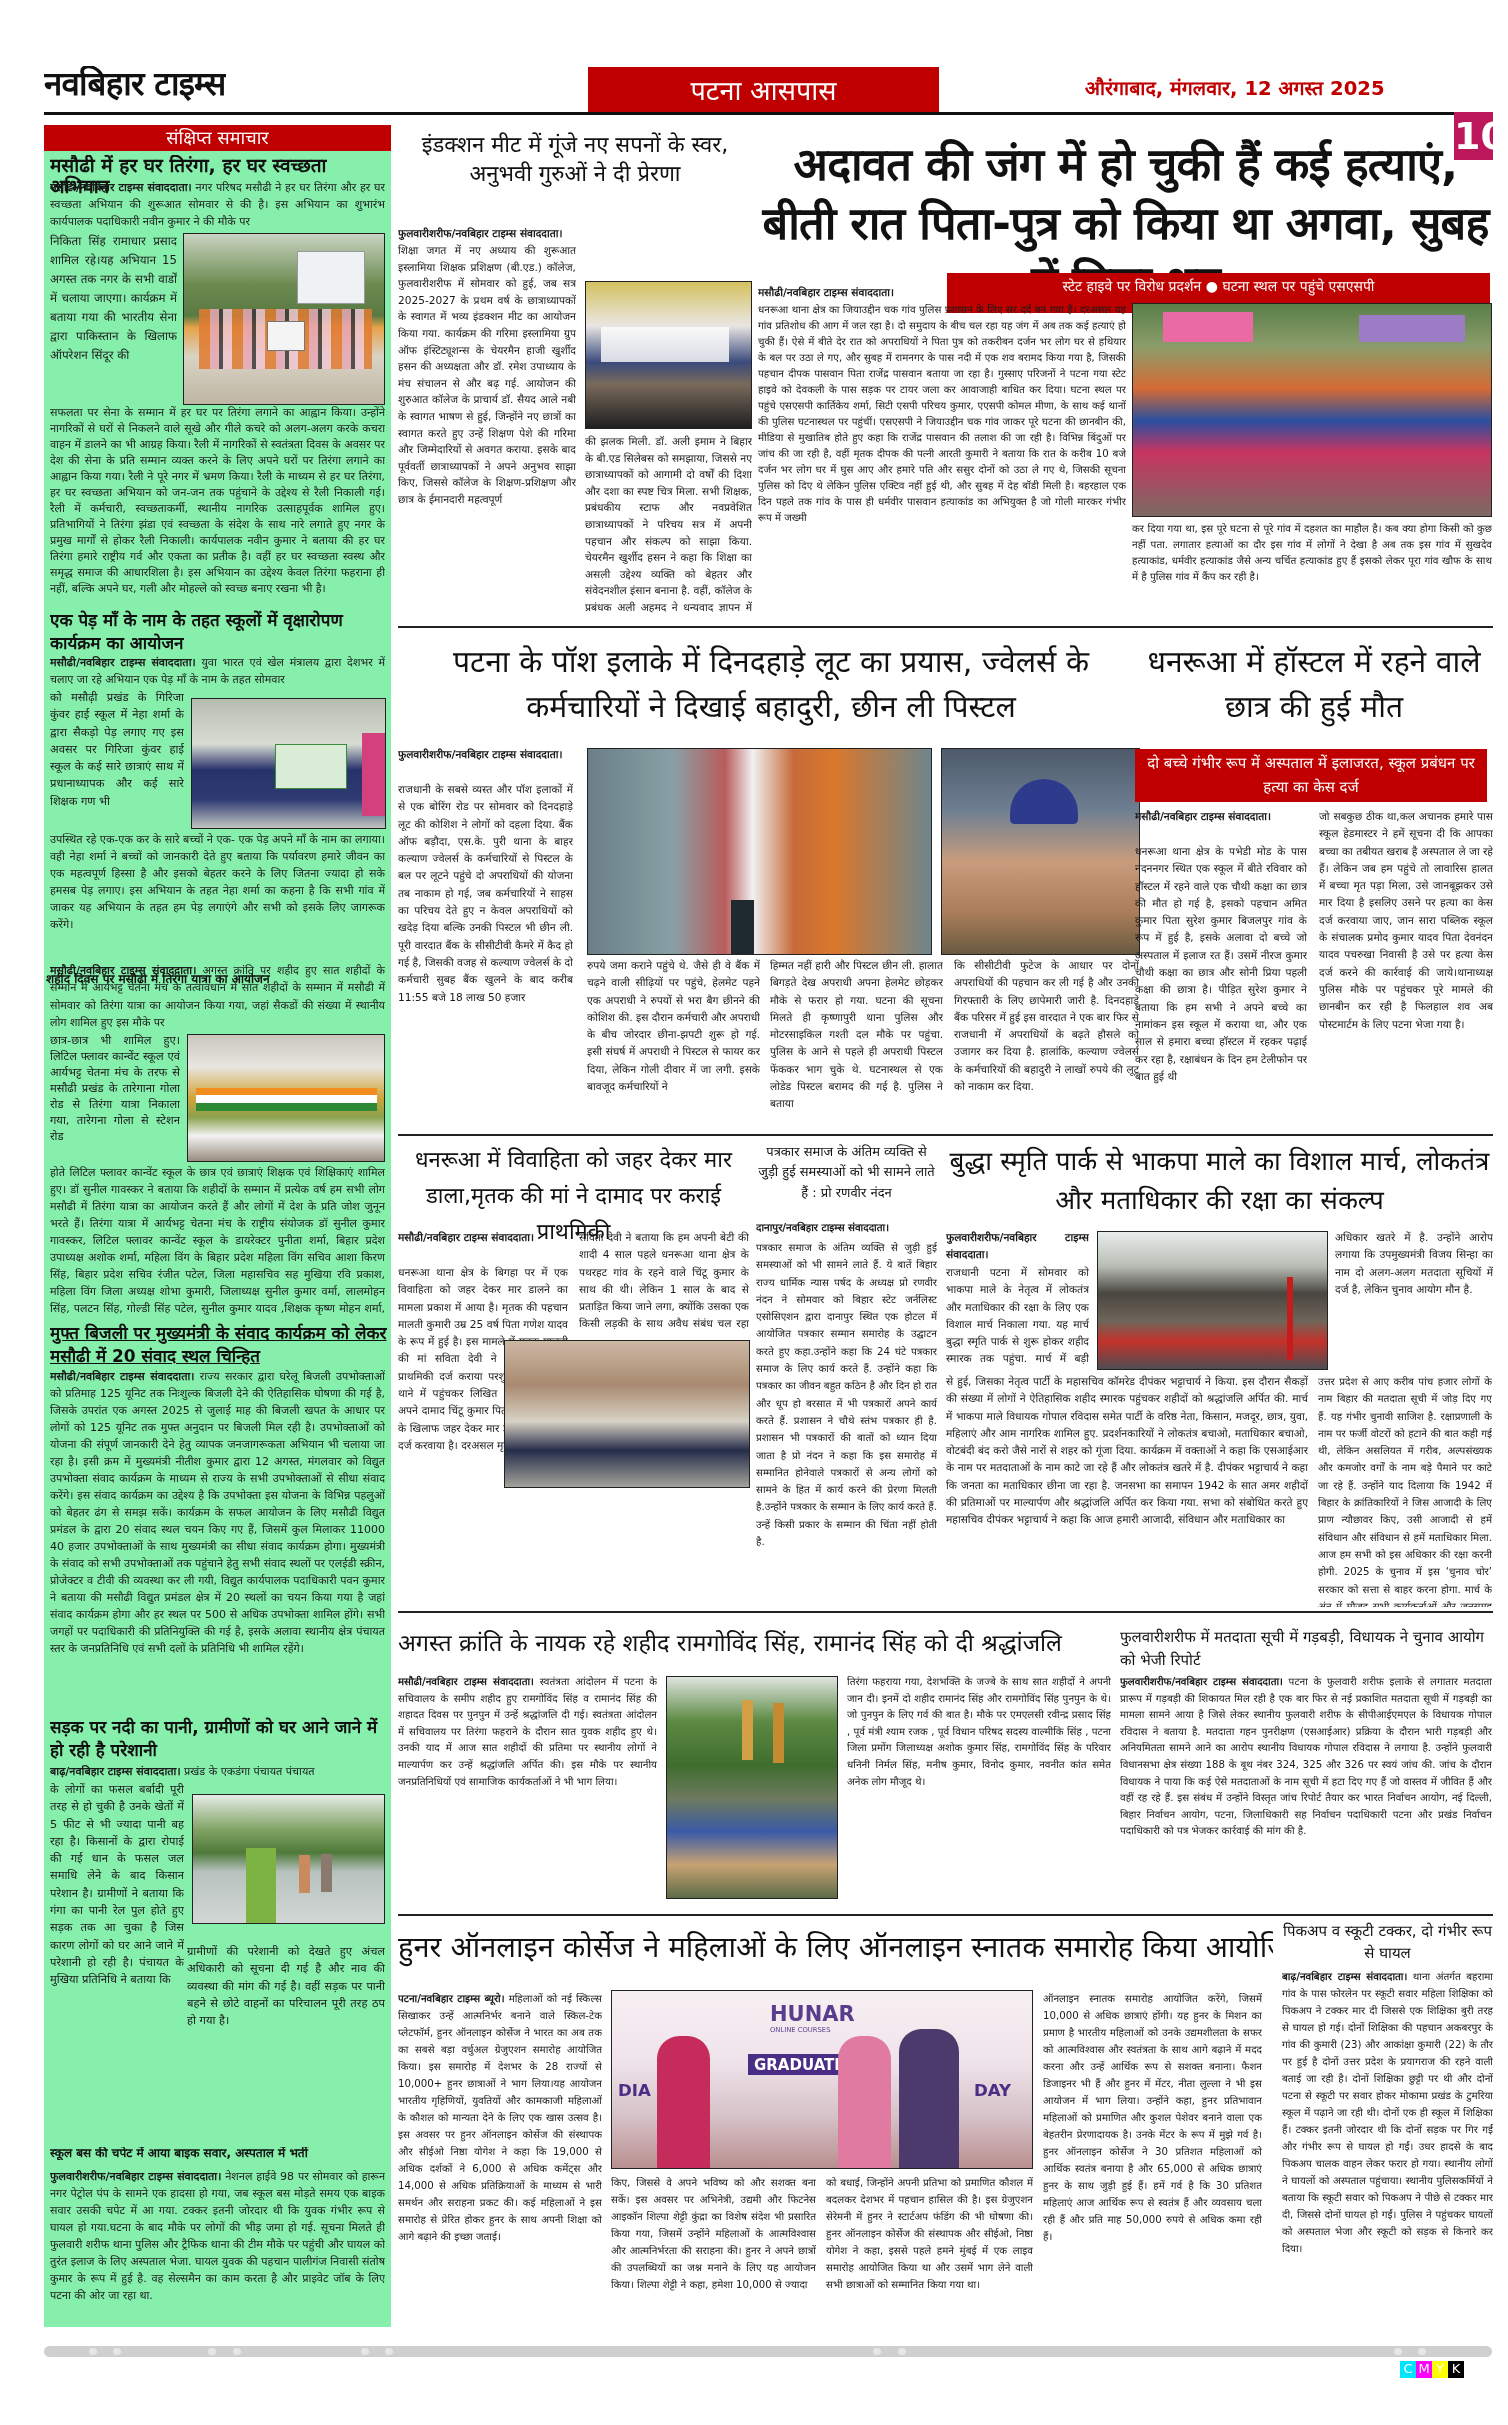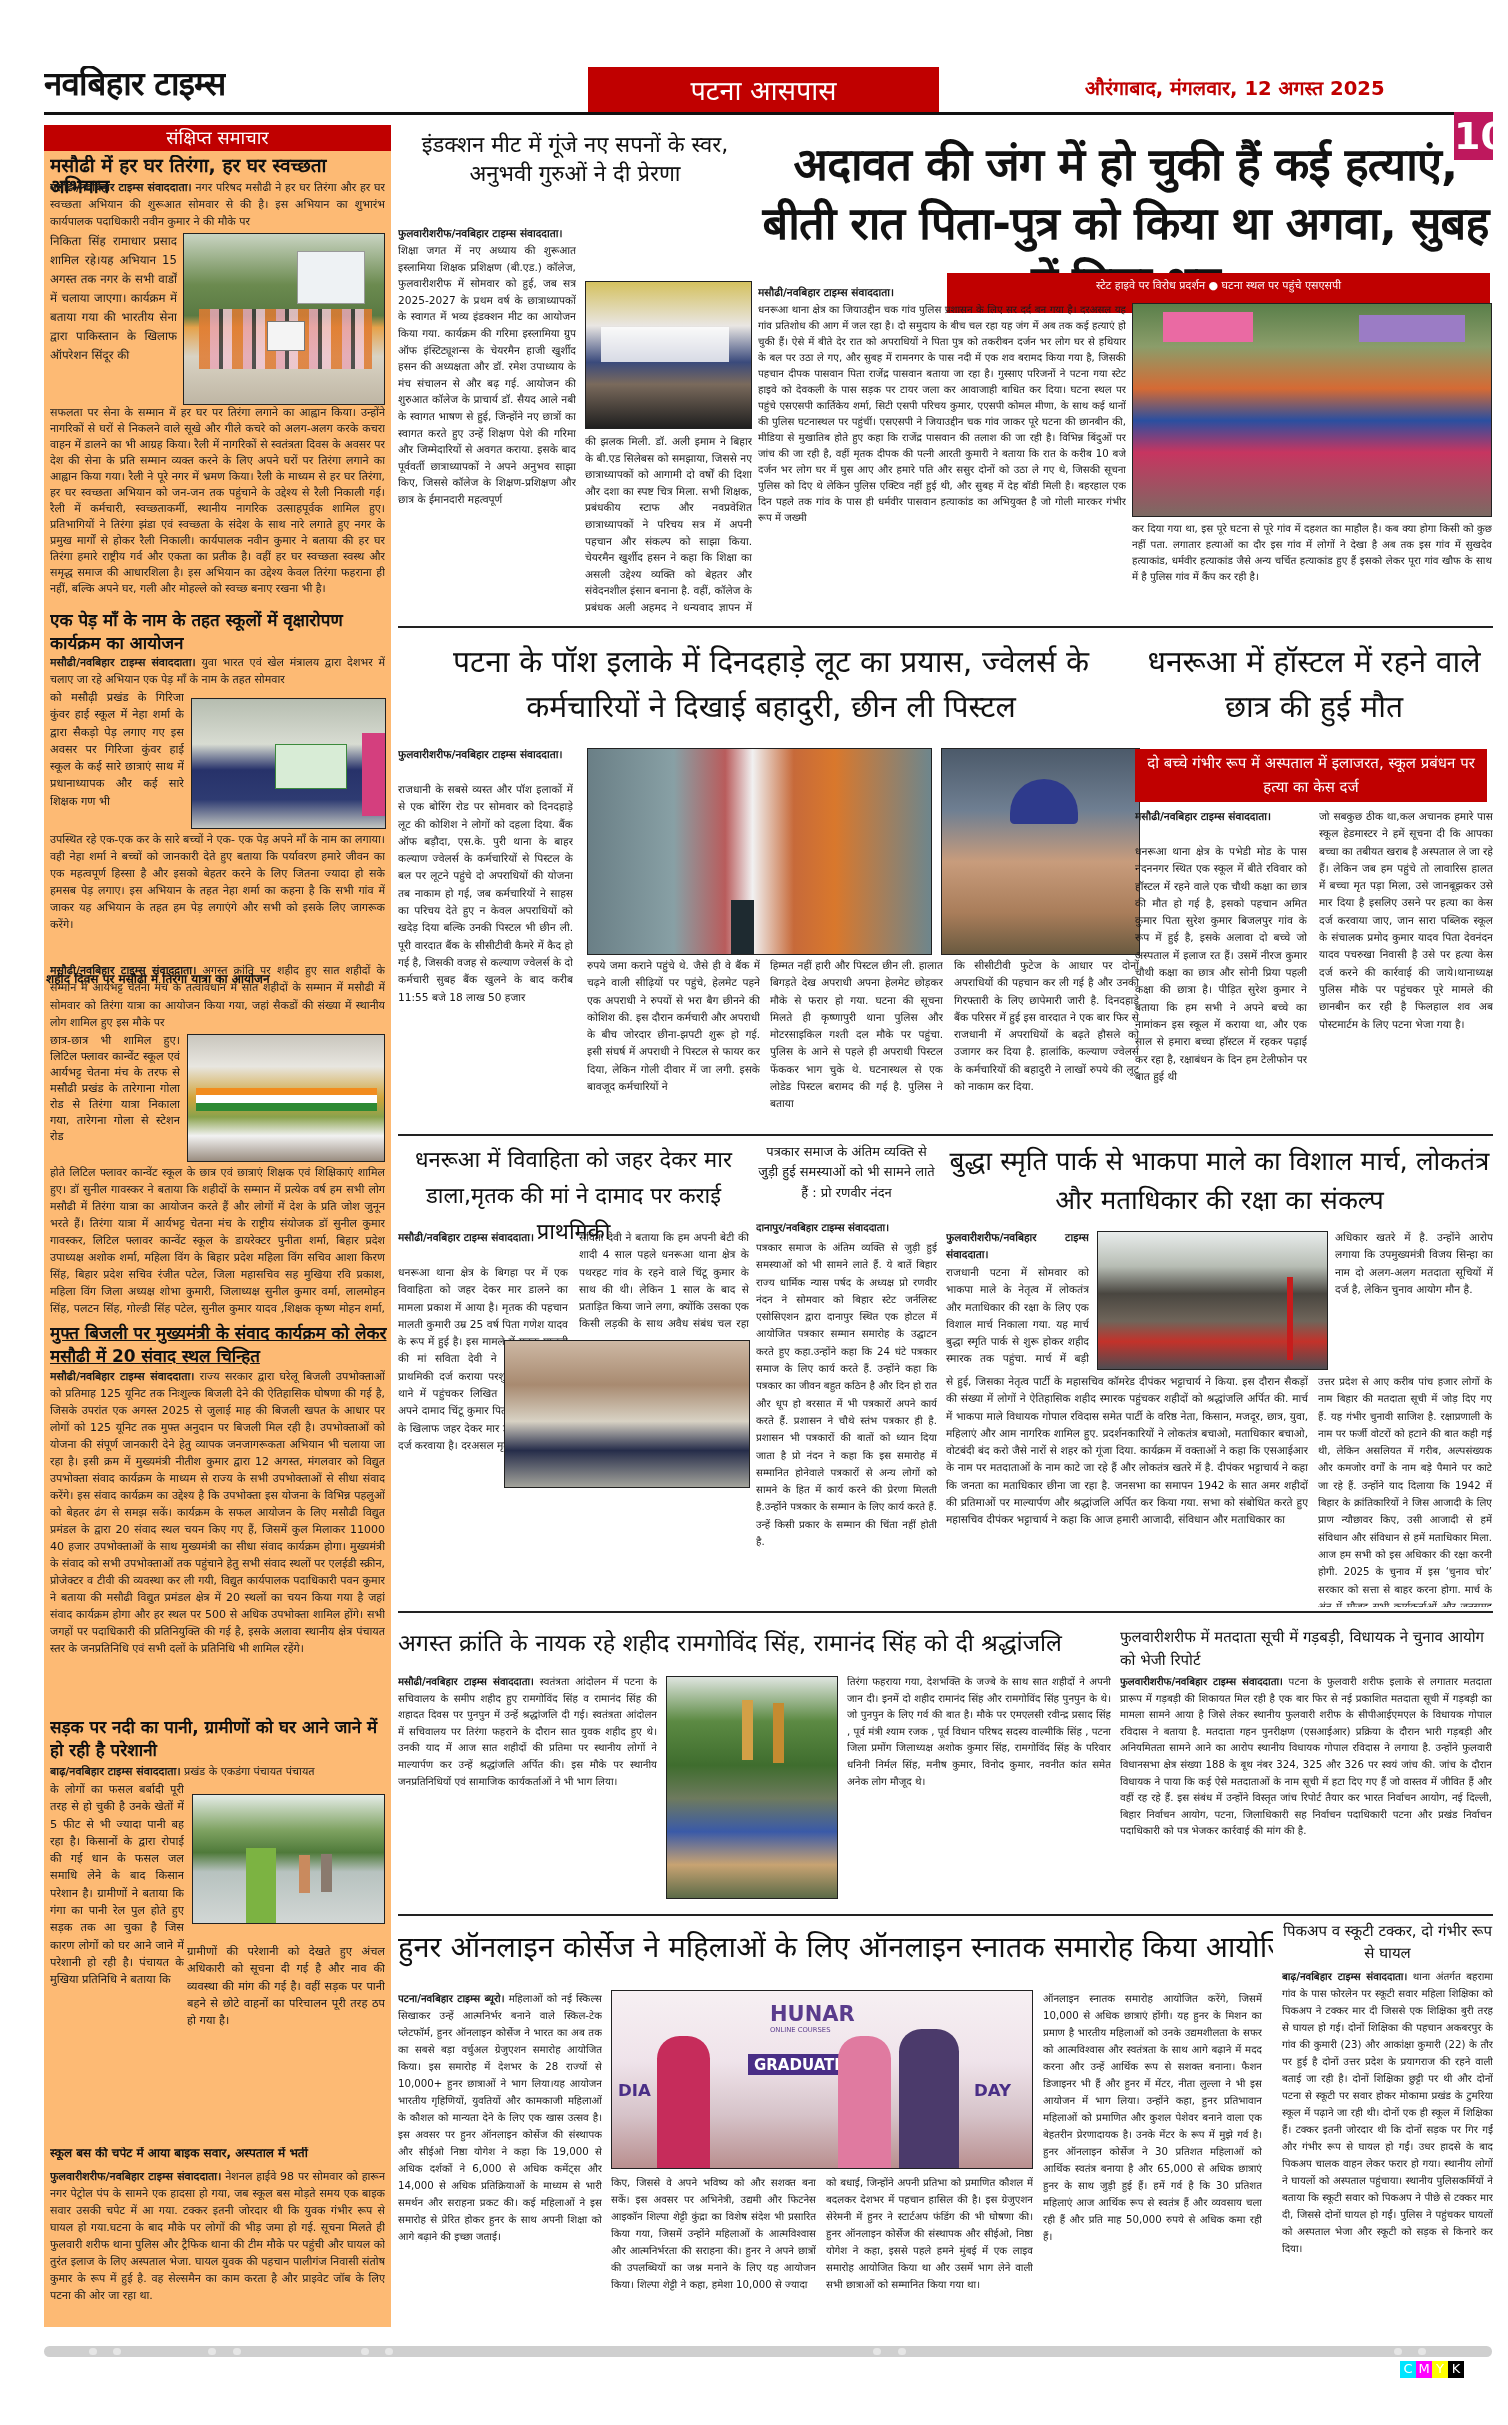--- a/index.html
+++ b/index.html
@@ -5,21 +5,21 @@
   * { box-sizing: border-box; margin: 0; padding: 0; }
   html, body { width: 1508px; height: 2426px; background: #ffffff; overflow: hidden; }
   body { position: relative; font-family: "DejaVu Sans", "Liberation Sans", sans-serif; color: #111; }
   .abs { position: absolute; }
   .txt { font-family: "DejaVu Sans", sans-serif; font-size: 11.3px; line-height: 17.3px; text-align: justify; color: #1a1a1a; overflow: hidden; }
   .txt b { font-weight: bold; }
   .hl { font-family: "DejaVu Sans", sans-serif; font-weight: bold; color: #111; line-height: 1.12; overflow: hidden; }
   .hl-light { font-family: "DejaVu Sans", sans-serif; font-weight: normal; color: #111; line-height: 1.15; overflow: hidden; }
   .photo { position: absolute; border: 1.5px solid #222; overflow: hidden; }
   .red-bar { background: #c00000; color: #fff; text-align: center; font-weight: bold; }
-  .side { background: #fdba74; }
+  .side { background: #86efac; }
 </style>
 </head>
 <body>
 
 <div class="abs" style="left:44px;top:0;width:1449px;height:113px;">
   <div class="abs hl" style="left:0;top:66px;font-size:33px;letter-spacing:-0.8px;color:#111;">नवबिहार टाइम्स</div>
   <div class="abs red-bar" style="left:544px;top:67px;width:351px;height:47px;font-size:27px;line-height:47px;font-weight:normal;">पटना आसपास</div>
   <div class="abs" style="left:1041px;top:74px;font-size:19.6px;color:#c00000;font-weight:bold;white-space:nowrap;">औरंगाबाद, मंगलवार, 12 अगस्त 2025</div>
   <div class="abs" style="left:1410px;top:64px;width:39px;height:48px;background:#be185d;color:#fff;font-size:38px;line-height:48px;text-align:center;font-weight:bold;margin-top:48px;">10</div>
   <div class="abs" style="left:0;top:112px;width:1410px;height:3px;background:#111;"></div>
@@ -93,21 +93,21 @@
   </div>
   <div class="abs txt" style="left:0;top:121px;width:178px;height:375px;font-size:10.6px;line-height:16.6px;">शिक्षा जगत में नए अध्याय की शुरूआत इस्लामिया शिक्षक प्रशिक्षण (बी.एड.) कॉलेज, फुलवारीशरीफ में सोमवार को हुई, जब सत्र 2025-2027 के प्रथम वर्ष के छात्राध्यापकों के स्वागत में भव्य इंडक्शन मीट का आयोजन किया गया. कार्यक्रम की गरिमा इस्लामिया ग्रुप ऑफ इंस्टिट्यूशन्स के चेयरमैन हाजी खुर्शीद हसन की अध्यक्षता और डॉ. रमेश उपाध्याय के मंच संचालन से और बढ़ गई. आयोजन की शुरुआत कॉलेज के प्राचार्य डॉ. सैयद आले नबी के स्वागत भाषण से हुई, जिन्होंने नए छात्रों का स्वागत करते हुए उन्हें शिक्षण पेशे की गरिमा और जिम्मेदारियों से अवगत कराया. इसके बाद पूर्ववर्ती छात्राध्यापकों ने अपने अनुभव साझा किए, जिससे कॉलेज के शिक्षण-प्रशिक्षण और छात्र के ईमानदारी महत्वपूर्ण</div>
   <div class="photo" style="left:187px;top:160px;width:167px;height:148px;background:linear-gradient(180deg,#d4c15f 0%,#e9e6e3 30%,#3a4a7c 55%,#7a6a5c 70%,#1f1f1f 100%);">
     <div class="abs" style="left:15px;top:45px;width:128px;height:35px;background:#ffffff;opacity:.8;"></div>
   </div>
   <div class="abs txt" style="left:187px;top:312px;width:167px;height:184px;font-size:10.6px;line-height:16.6px;">की झलक मिली. डॉ. अली इमाम ने बिहार के बी.एड सिलेबस को समझाया, जिससे नए छात्राध्यापकों को आगामी दो वर्षों की दिशा और दशा का स्पष्ट चित्र मिला. सभी शिक्षक, प्रबंधकीय स्टाफ और नवप्रवेशित छात्राध्यापकों ने परिचय सत्र में अपनी पहचान और संकल्प को साझा किया. चेयरमैन खुर्शीद हसन ने कहा कि शिक्षा का असली उद्देश्य व्यक्ति को बेहतर और संवेदनशील इंसान बनाना है. वहीं, कॉलेज के प्रबंधक अली अहमद ने धन्यवाद ज्ञापन में कहा कि शिक्षा ही मानव समाज के विकास और प्रगति की सबसे महत्वपूर्ण कुंजी है.</div>
 </div>
 
 <div class="abs" style="left:758px;top:121px;width:735px;height:498px;">
   <div class="abs hl" style="left:0;top:13.6px;width:735px;font-size:45px;line-height:59px;text-align:center;letter-spacing:-0.8px;">अदावत की जंग में हो चुकी हैं कई हत्याएं, बीती रात पिता-पुत्र को किया था अगवा, सुबह में मिला शव</div>
-  <div class="abs red-bar" style="left:189px;top:152px;width:543px;height:40px;font-size:11px;line-height:26px;font-weight:normal;">स्टेट हाइवे पर विरोध प्रदर्शन ● घटना स्थल पर पहुंचे एसएसपी</div>
+  <div class="abs red-bar" style="left:189px;top:152px;width:543px;height:40px;font-size:14px;line-height:26px;font-weight:normal;">स्टेट हाइवे पर विरोध प्रदर्शन ● घटना स्थल पर पहुंचे एसएसपी</div>
   <div class="abs txt" style="left:0;top:163px;width:181px;height:16.6px;font-size:10.6px;line-height:16.6px;">
     <b>मसौढी/नवबिहार टाइम्स संवाददाता।</b>
   </div>
   <div class="abs txt" style="left:0;top:181px;width:368px;height:315px;font-size:10.2px;line-height:16px;">धनरूआ थाना क्षेत्र का जियाउद्दीन चक गांव पुलिस प्रशासन के लिए सर दर्द बन गया है। दरअसल यह गांव प्रतिशोध की आग में जल रहा है। दो समुदाय के बीच चल रहा यह जंग में अब तक कई हत्याएं हो चुकी हैं। ऐसे में बीते देर रात को अपराधियों ने पिता पुत्र को तकरीबन दर्जन भर लोग घर से हथियार के बल पर उठा ले गए, और सुबह में रामनगर के पास नदी में एक शव बरामद किया गया है, जिसकी पहचान दीपक पासवान पिता राजेंद्र पासवान बताया जा रहा है। गुस्साए परिजनों ने पटना गया स्टेट हाइवे को देवकली के पास सड़क पर टायर जला कर आवाजाही बाधित कर दिया। घटना स्थल पर पहुंचे एसएसपी कार्तिकेय शर्मा, सिटी एसपी परिचय कुमार, एएसपी कोमल मीणा, के साथ कई थानों की पुलिस घटनास्थल पर पहुंचीं। एसएसपी ने जियाउद्दीन चक गांव जाकर पूरे घटना की छानबीन की, मीडिया से मुखातिब होते हुए कहा कि राजेंद्र पासवान की तलाश की जा रही है। विभिन्न बिंदुओं पर जांच की जा रही है, वहीं मृतक दीपक की पत्नी आरती कुमारी ने बताया कि रात के करीब 10 बजे दर्जन भर लोग घर में घुस आए और हमारे पति और ससुर दोनों को उठा ले गए थे, जिसकी सूचना पुलिस को दिए थे लेकिन पुलिस एक्टिव नहीं हुई थी, और सुबह में देह बॉडी मिली है। बहरहाल एक दिन पहले तक गांव के पास ही धर्मवीर पासवान हत्याकांड का अभियुक्त है जो गोली मारकर गंभीर रूप में जख्मी</div>
   <div class="photo" style="left:374px;top:182px;width:360px;height:214px;background:linear-gradient(180deg,#5a7f4a 0%,#8b9d6a 20%,#d56a34 40%,#2a4fa0 55%,#c73560 70%,#7c6a63 100%);">
     <div class="abs" style="left:30px;top:7.5px;width:90px;height:30px;background:#ea6aa3;"></div>
     <div class="abs" style="left:226px;top:11.3px;width:106px;height:27px;background:#9b7cc5;"></div>
   </div>
   <div class="abs txt" style="left:374px;top:400px;width:360px;height:97px;font-size:10.2px;line-height:16px;">कर दिया गया था, इस पूरे घटना से पूरे गांव में दहशत का माहौल है। कब क्या होगा किसी को कुछ नहीं पता. लगातार हत्याओं का दौर इस गांव में लोगों ने देखा है अब तक इस गांव में सुखदेव हत्याकांड, धर्मवीर हत्याकांड जैसे अन्य चर्चित हत्याकांड हुए हैं इसको लेकर पूरा गांव खौफ के साथ में है पुलिस गांव में कैंप कर रही है।</div>
 </div>

